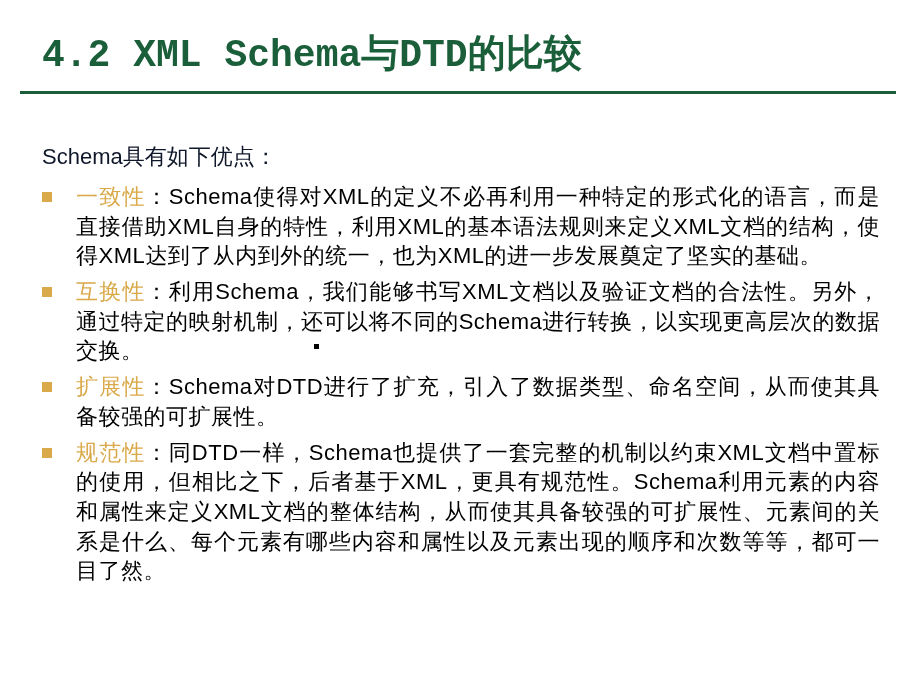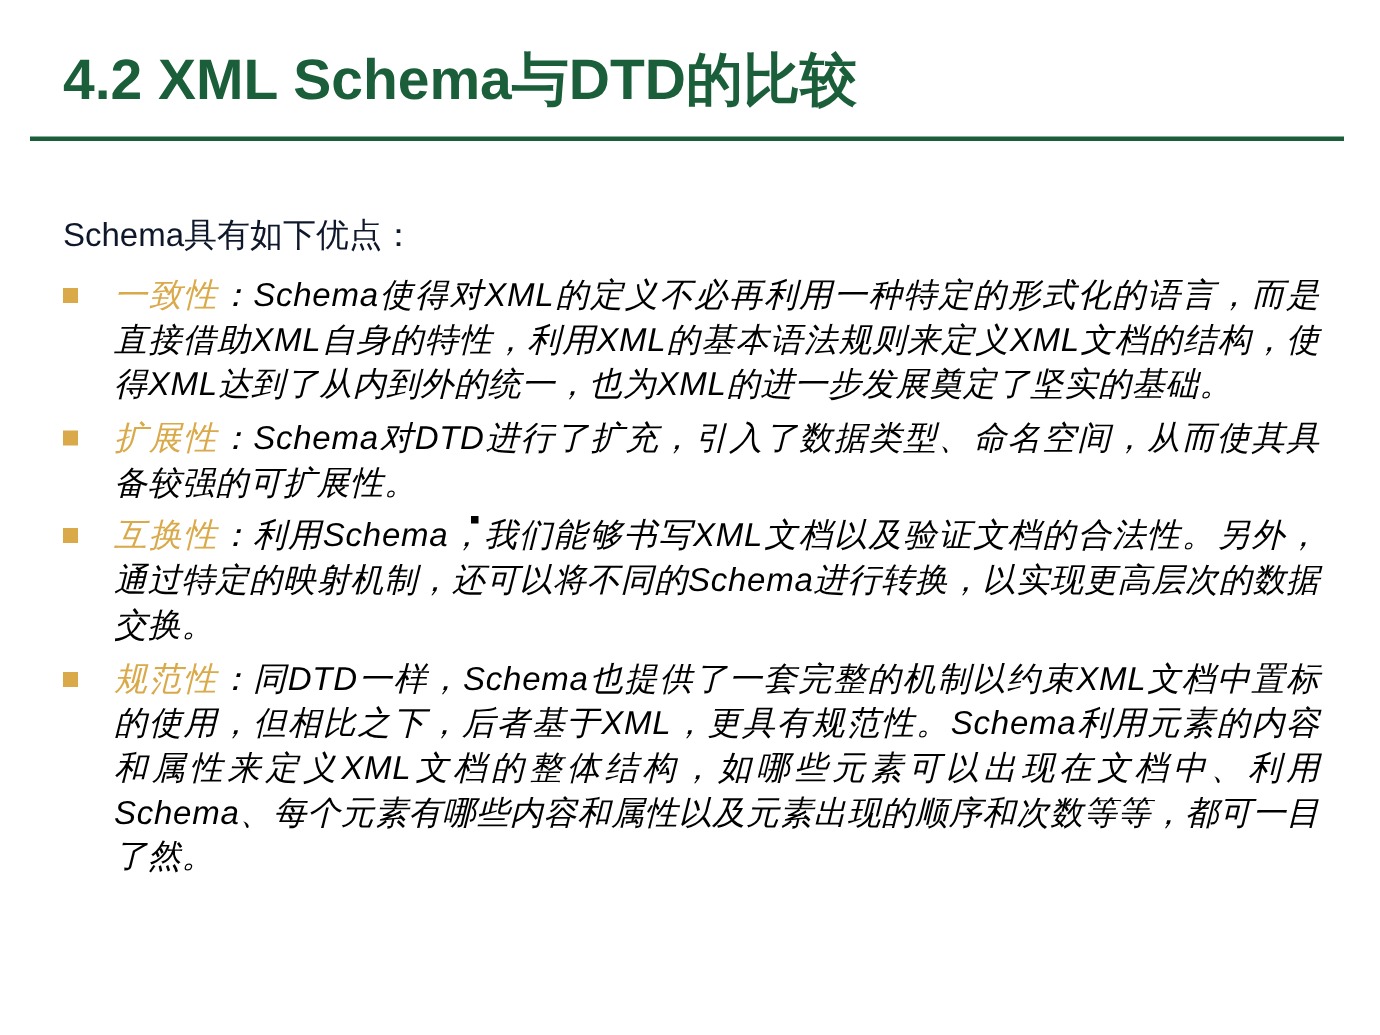--- a/index.html
+++ b/index.html
@@ -14,21 +14,21 @@
       font-family: "SimSun", "宋体", serif;
       position: relative;
       overflow: hidden;
     }
     .slide {
       width: 100%;
       height: 100%;
       padding: 28px 40px 40px 40px;
     }
     .title {
-      font-family: Liberation Sans, sans-serif;
+      font-family: Liberation Mono, monospace;
       font-size: 38px;
       font-weight: bold;
       color: #1b5e3a;
       margin-bottom: 12px;
       padding-left: 2px;
     }
     .underline {
       width: 876px;
       height: 3px;
       background: #1b5e3a;
@@ -43,21 +43,20 @@
       font-family: Arial, "SimSun", "宋体", sans-serif;
     }
     .bullet-list {
       list-style: none;
       padding-left: 2px;
     }
     .bullet-item {
       display: flex;
       align-items: flex-start;
       margin-bottom: 6px;
-      font-style: italic;
     }
     .bullet-marker {
       width: 10px;
       height: 10px;
       background: #d9a94a;
       flex-shrink: 0;
       margin-top: 10px;
       margin-right: 24px;
     }
     .bullet-text {
@@ -87,26 +86,26 @@
   <h1 class="title">4.2  XML Schema与DTD的比较</h1>
   <div class="underline"></div>
   <p class="intro">Schema具有如下优点：</p>
   <ul class="bullet-list">
     <li class="bullet-item">
       <span class="bullet-marker"></span>
       <span class="bullet-text"><span class="highlight">一致性</span><span>：Schema使得对XML的定义不必再利用一种特定的形式化的语言，而是直接借助XML自身的特性，利用XML的基本语法规则来定义XML文档的结构，使得XML达到了从内到外的统一，也为XML的进一步发展奠定了坚实的基础。</span></span>
     </li>
     <li class="bullet-item">
       <span class="bullet-marker"></span>
+      <span class="bullet-text"><span class="highlight">互换性</span><span>：利用Schema，我们能够书写XML文档以及验证文档的合法性。另外，通过特定的映射机制，还可以将不同的Schema进行转换，以实现更高层次的数据交换。</span></span>
+    </li>
+    <li class="bullet-item">
+      <span class="bullet-marker"></span>
       <span class="bullet-text"><span class="highlight">扩展性</span><span>：Schema对DTD进行了扩充，引入了数据类型、命名空间，从而使其具备较强的可扩展性。</span></span>
     </li>
     <li class="bullet-item">
       <span class="bullet-marker"></span>
-      <span class="bullet-text"><span class="highlight">互换性</span><span>：利用Schema，我们能够书写XML文档以及验证文档的合法性。另外，通过特定的映射机制，还可以将不同的Schema进行转换，以实现更高层次的数据交换。</span></span>
-    </li>
-    <li class="bullet-item">
-      <span class="bullet-marker"></span>
-      <span class="bullet-text"><span class="highlight">规范性</span><span>：同DTD一样，Schema也提供了一套完整的机制以约束XML文档中置标的使用，但相比之下，后者基于XML，更具有规范性。Schema利用元素的内容和属性来定义XML文档的整体结构，如哪些元素可以出现在文档中、利用Schema、每个元素有哪些内容和属性以及元素出现的顺序和次数等等，都可一目了然。</span></span>
+      <span class="bullet-text"><span class="highlight">规范性</span><span>：同DTD一样，Schema也提供了一套完整的机制以约束XML文档中置标的使用，但相比之下，后者基于XML，更具有规范性。Schema利用元素的内容和属性来定义XML文档的整体结构，从而使其具备较强的可扩展性、元素间的关系是什么、每个元素有哪些内容和属性以及元素出现的顺序和次数等等，都可一目了然。</span></span>
     </li>
   </ul>
 </div>
 
 <div class="small-square"></div>
 
 </body></html>

